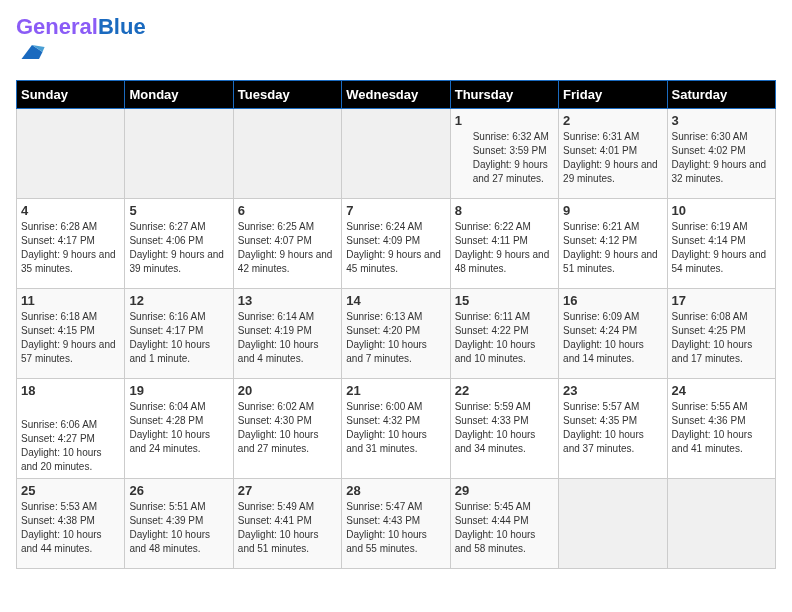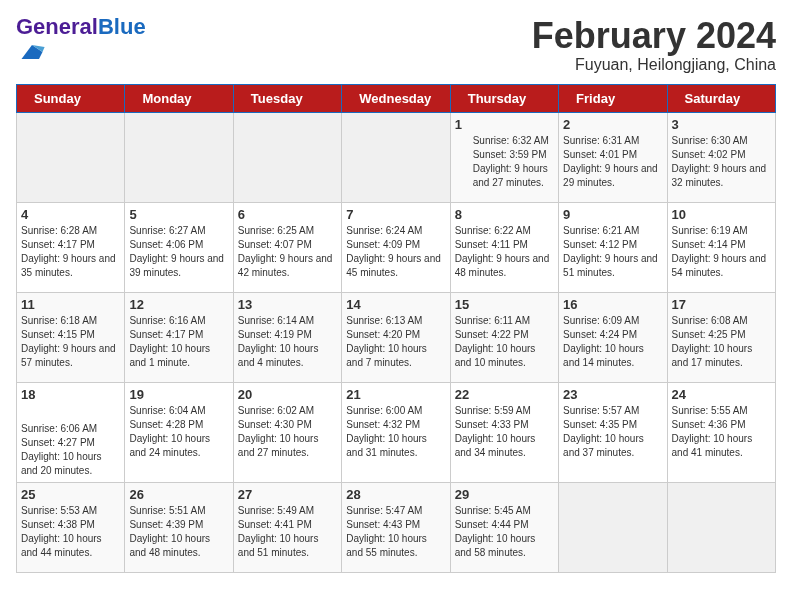--- a/index.html
+++ b/index.html
@@ -20,21 +20,21 @@
       display: flex;
       align-items: center;
     }
     .logo-text {
       font-size: 22px;
       font-weight: bold;
       color: #333;
       line-height: 1;
     }
     .logo-text span {
-      color: #4c1d95;
+      color: #8b5cf6;
     }
     .logo-icon {
       width: 28px;
       height: 28px;
       margin-left: 2px;
     }
     .title-block {
       text-align: right;
     }
     .month-title {
@@ -46,23 +46,23 @@
     .location-title {
       font-size: 16px;
       color: #333;
     }
     table {
       width: 100%;
       border-collapse: collapse;
       font-size: 11px;
     }
     thead tr th {
-      background-color: #b91c1c;
+      background-color: #000000;
       color: #fff;
-      padding: 6px 17px;
+      padding: 6px 4px;
       text-align: left;
       font-size: 13px;
       font-weight: bold;
       border: 1px solid #1a6abf;
     }
     tbody tr td {
       border: 1px solid #ccc;
       vertical-align: top;
       padding: 4px;
       min-height: 80px;
@@ -100,24 +100,20 @@
     <div>
       <div class="logo-text">
         <span>General</span><span style="color:#1a6abf">Blue</span>
       </div>
       <svg class="logo-icon" viewBox="0 0 40 30" xmlns="http://www.w3.org/2000/svg">
         <polygon points="5,25 20,5 35,15 30,25" fill="#1a6abf"></polygon>
         <polygon points="20,5 35,15 38,8" fill="#4a9fd4"></polygon>
       </svg>
     </div>
   </div>
-  <div class="title-block">
-    <div class="month-title">February 2024</div>
-    <div class="location-title">Fuyuan, Heilongjiang, China</div>
-  </div>
 </div>
 
 <table>
   <thead>
     <tr>
 
     <th>Sunday</th>
         <th>Monday</th>
         <th>Tuesday</th>
         <th>Wednesday</th>

